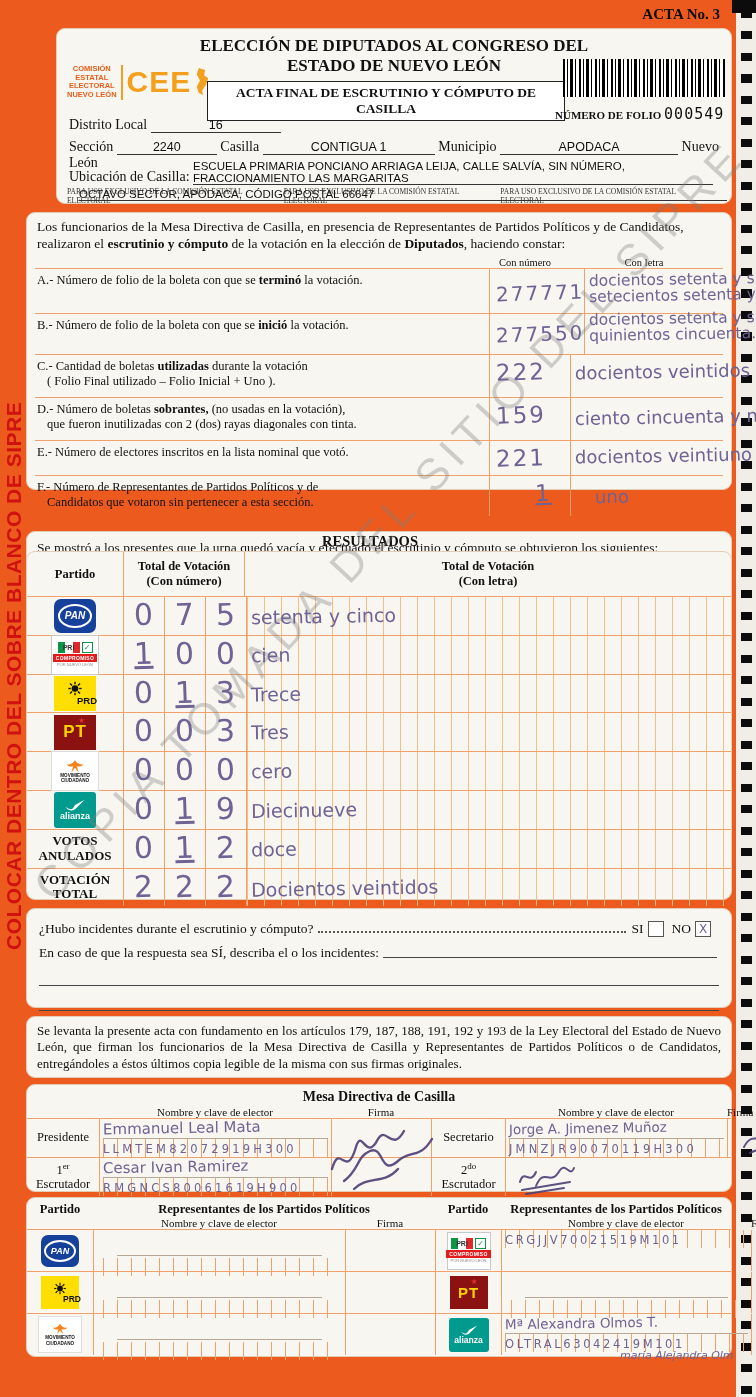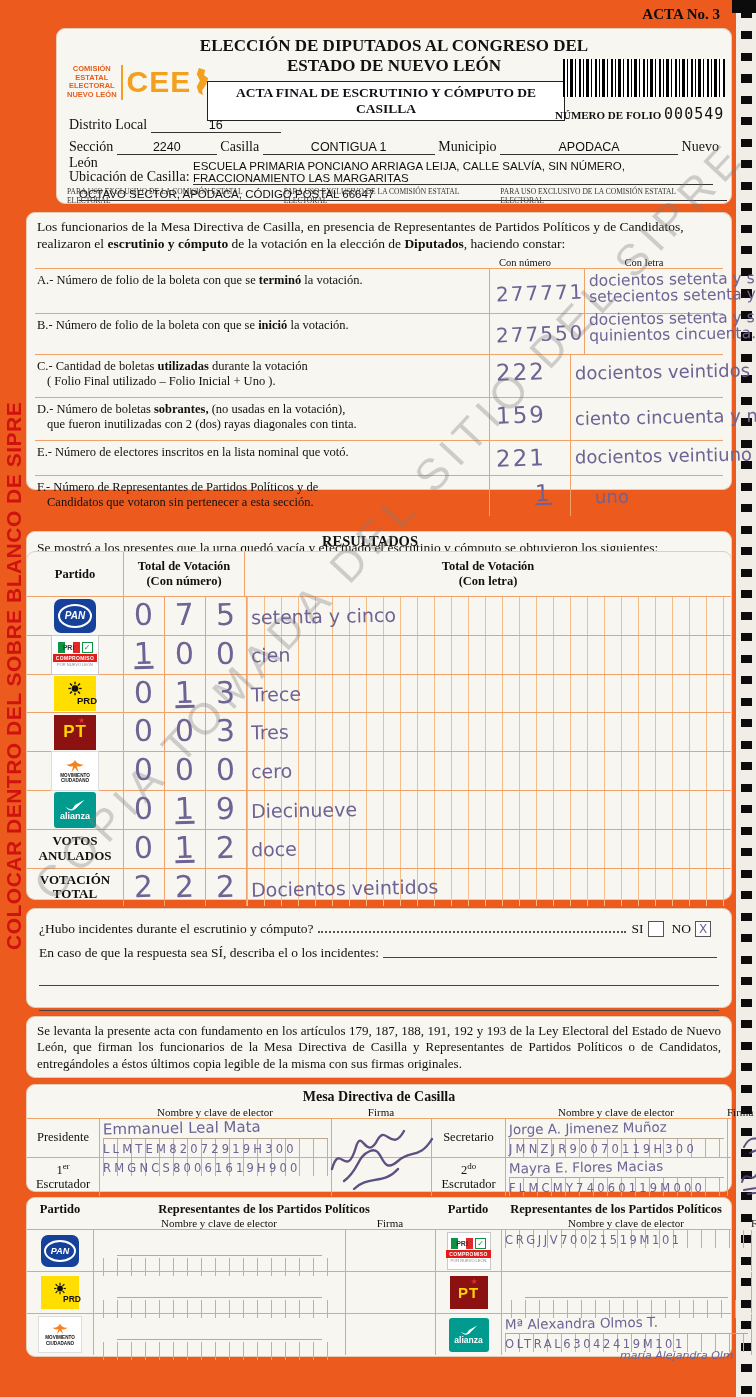--- a/index.html
+++ b/index.html
@@ -492,30 +492,27 @@
           </g>
         </svg>
       </div>
     </div>
     <div class="mesa-row">
       <div class="m-role role-lab">
         <div><span>1</span><sup>er</sup></div>
         <div>Escrutador</div>
       </div>
       <div class="m-name cell nm">
+        <div class="line1"><span class="hw hw-name" style="font-size:15px;">Cesar Ivan Ramirez</span></div>
         <div class="line2"><span class="hw hw-clave">RMGNCS80061619H900</span></div>
       </div>
       <div class="m-firma cell"></div>
       <div class="m-role2 role-lab cell">
         <div><span>2</span><sup>do</sup></div>
         <div>Escrutador</div>
-      </div>
-      <div class="m-name2 cell nm">
-        <div class="line1"><span class="hw hw-name">Mayra E. Flores Macias</span></div>
-        <div class="line2"><span class="hw hw-clave">FLMCMY74060119M000</span></div>
       </div>
       <div class="m-firma2 cell">
         <svg class="sig" style="left:6px;top:0;" width="66" height="38" viewBox="0 0 66 38">
           <g fill="none" stroke="#4e3f76" stroke-width="2" stroke-linecap="round" opacity="0.9">
             <path d="M8,24 C12,10 18,28 24,14 M24,28 C32,8 38,30 48,12 C54,4 58,20 62,10"></path>
             <path d="M10,32 L58,24 M14,36 L52,30"></path>
           </g>
         </svg>
       </div>
     </div>

